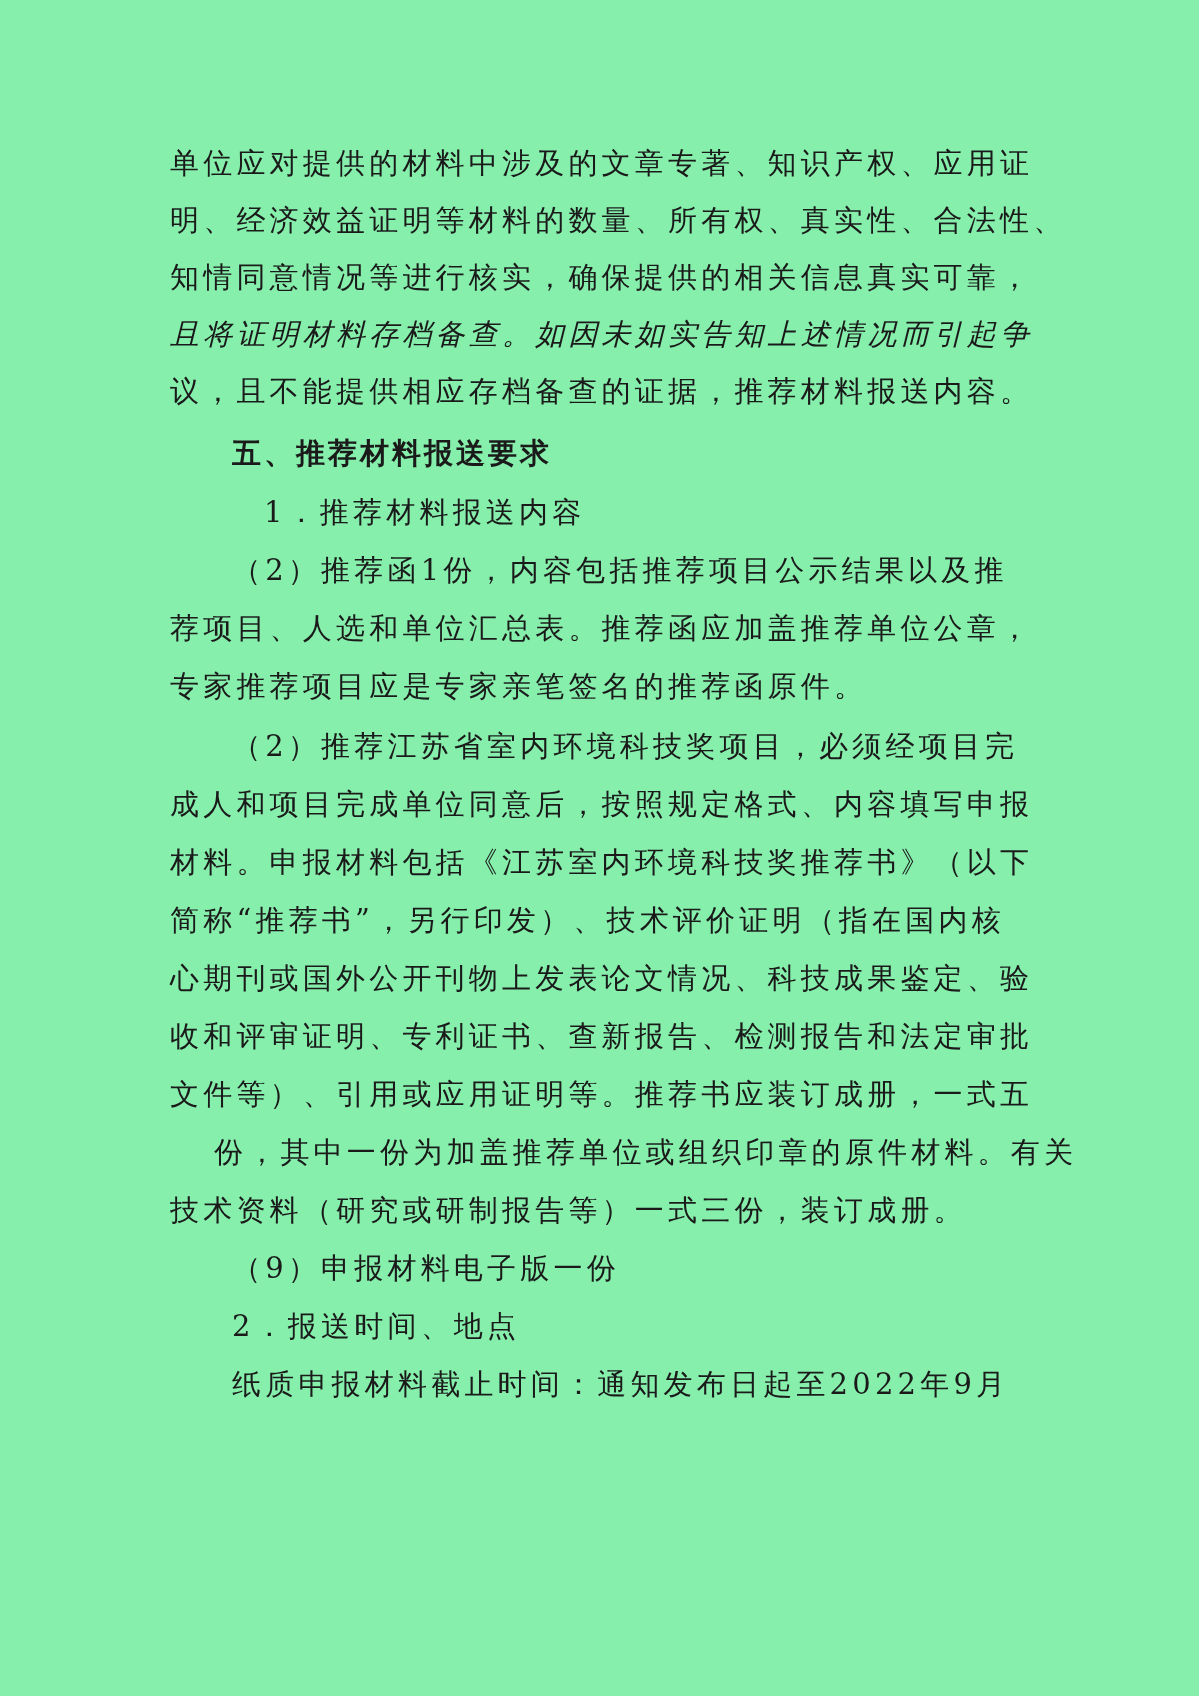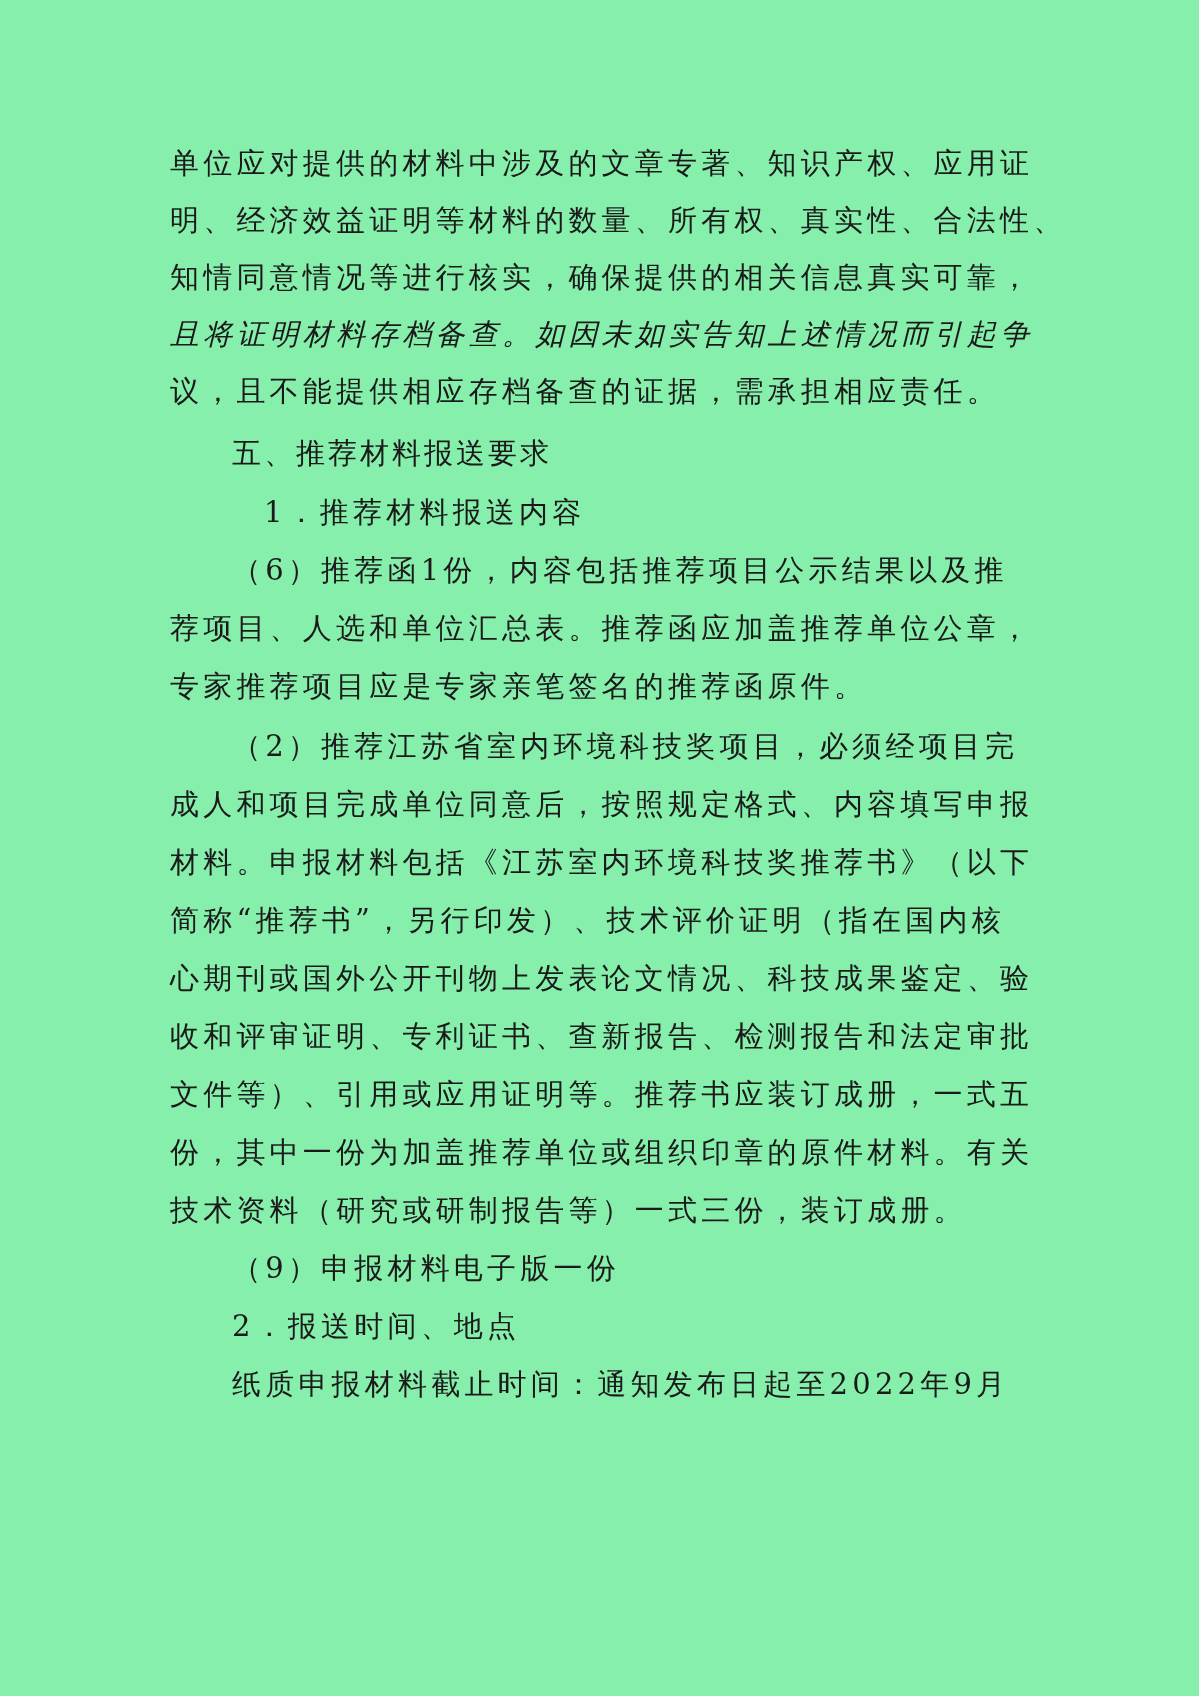--- a/index.html
+++ b/index.html
@@ -10,41 +10,41 @@
       font-family: "DejaVu Serif", "Liberation Serif", serif;
     }
     .line {
       position: absolute; left: 170px; width: 775px;
       font-size: 29px; line-height: 34px; height: 34px;
       white-space: nowrap; letter-spacing: 4.2px;
       text-align: justify; text-align-last: justify;
     }
     .line.indent { left: 232px; width: 713px; }
     .line.short { text-align-last: left; }
-    .line.heading { font-weight: normal; letter-spacing: 3px; }
+    .line.heading { font-weight: bold; letter-spacing: 3px; }
   </style>
 </head>
 <body>
 
 <div class="page">
   <div class="line" style="top: 146px;">单位应对提供的材料中涉及的文章专著、知识产权、应用证</div>
   <div class="line" style="top: 203px;">明、经济效益证明等材料的数量、所有权、真实性、合法性、</div>
   <div class="line" style="top: 260px;">知情同意情况等进行核实，确保提供的相关信息真实可靠，</div>
   <div class="line" style="top: 317px; font-style: italic;">且将证明材料存档备查。如因未如实告知上述情况而引起争</div>
-  <div class="line short" style="top: 374px;">议，且不能提供相应存档备查的证据，需承担相应责任。</div>
+  <div class="line short" style="top: 374px;">议，且不能提供相应存档备查的证据，推荐材料报送内容。</div>
   <div class="line indent short heading" style="top: 436px;">五、推荐材料报送要求</div>
   <div class="line indent short" style="top: 495px; margin-left: 32px;">1．推荐材料报送内容</div>
-  <div class="line indent" style="top: 553px;">（6）推荐函1份，内容包括推荐项目公示结果以及推</div>
+  <div class="line indent" style="top: 553px;">（2）推荐函1份，内容包括推荐项目公示结果以及推</div>
   <div class="line" style="top: 611px;">荐项目、人选和单位汇总表。推荐函应加盖推荐单位公章，</div>
   <div class="line short" style="top: 669px;">专家推荐项目应是专家亲笔签名的推荐函原件。</div>
   <div class="line indent" style="top: 729px;">（2）推荐江苏省室内环境科技奖项目，必须经项目完</div>
   <div class="line" style="top: 787px;">成人和项目完成单位同意后，按照规定格式、内容填写申报</div>
   <div class="line" style="top: 845px;">材料。申报材料包括《江苏室内环境科技奖推荐书》（以下</div>
   <div class="line" style="top: 903px;">简称“推荐书”，另行印发）、技术评价证明（指在国内核</div>
   <div class="line" style="top: 961px;">心期刊或国外公开刊物上发表论文情况、科技成果鉴定、验</div>
   <div class="line" style="top: 1019px;">收和评审证明、专利证书、查新报告、检测报告和法定审批</div>
   <div class="line" style="top: 1077px;">文件等）、引用或应用证明等。推荐书应装订成册，一式五</div>
-  <div class="line" style="top: 1135px;">份，其中一份为加盖推荐单位或组织印章的原件材料。有关</div>
+  <div class="line" style="top: 1135px; margin-left: 44px;">份，其中一份为加盖推荐单位或组织印章的原件材料。有关</div>
   <div class="line short" style="top: 1193px;">技术资料（研究或研制报告等）一式三份，装订成册。</div>
   <div class="line indent short" style="top: 1251px;">（9）申报材料电子版一份</div>
   <div class="line indent short" style="top: 1309px;">2．报送时间、地点</div>
   <div class="line indent" style="top: 1367px;">纸质申报材料截止时间：通知发布日起至2022年9月</div>
 </div>
 
 </body></html>

